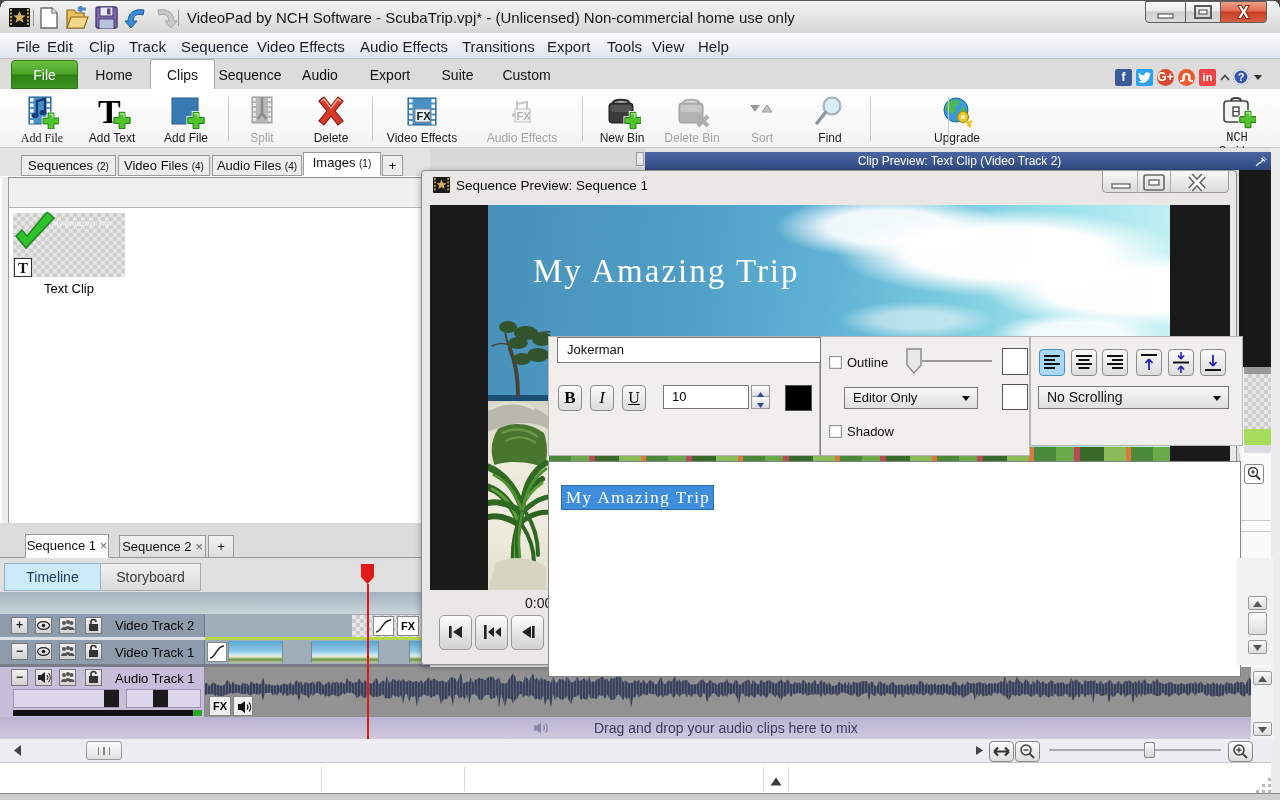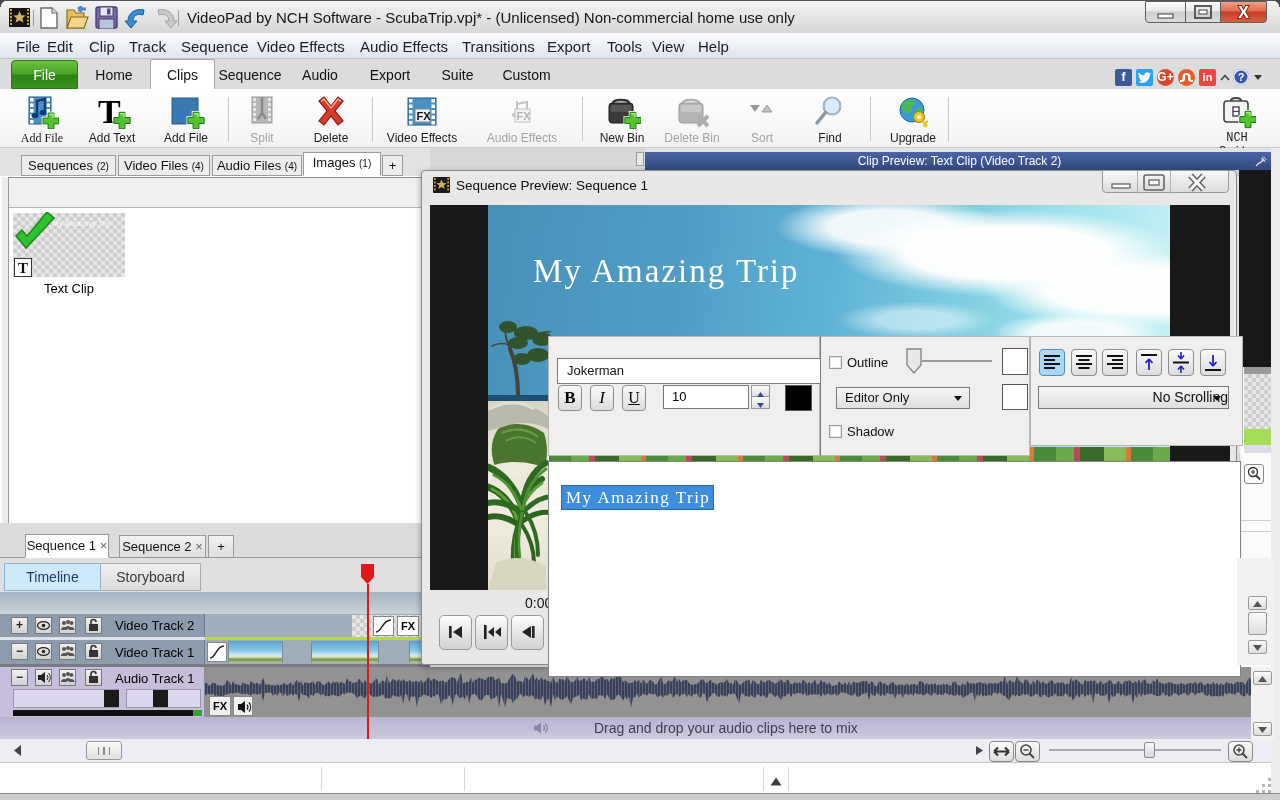--- a/index.html
+++ b/index.html
@@ -316,21 +316,21 @@
   <div class="ab dd" style="left:772px;top:105px;border-top-color:#888;"></div>
   <div class="tool" style="left:808px;width:44px;">
       <div class="ticon"><svg width="34" height="34" viewBox="0 0 34 34">
     <circle cx="19" cy="11" r="8.5" fill="#d8edf8" stroke="#8a98a4" stroke-width="2"></circle>
     <circle cx="19" cy="11" r="8.5" fill="none" stroke="#b8ccd8" stroke-width="1"></circle>
     <path d="M12.5 17.5 L4 28" stroke="#8a98a4" stroke-width="3.5" stroke-linecap="round"></path>
   </svg></div>
       <div class="lbl">Find</div>
     </div>
   <div class="tsep" style="left:870px;"></div>
-  <div class="tool" style="left:886px;width:54px;">
+  <div class="tool" style="left:930px;width:54px;">
       <div class="ticon"><svg width="34" height="34" viewBox="0 0 34 34">
     <circle cx="16" cy="15" r="12" fill="#3a9ad8" stroke="#1a6aa8"></circle>
     <path d="M7 8 C10 5 14 4 18 5 L20 9 L15 12 L16 16 L11 19 L7 16 C5 13 5 10 7 8 Z" fill="#4ab858"></path>
     <path d="M22 12 C25 12 27 15 26 18 L24 22 L19 20 L20 16 Z" fill="#4ab858"></path>
     <circle cx="23" cy="22" r="5.5" fill="#e8c82a" stroke="#a08a10" stroke-width="1.2"></circle>
     <circle cx="23" cy="22" r="2" fill="#fff8d8"></circle>
     <path d="M26 26 L31 31 M29 28 L32 26 M27.5 29.5 L30.5 32" stroke="#e8c82a" stroke-width="2.5"></path>
   </svg></div>
       <div class="lbl">Upgrade</div>
     </div>
@@ -683,21 +683,21 @@
         <path d="M13 3 L13 13 L7 8 Z" fill="#222"></path>
         <path d="M20 3 L20 13 L14 8 Z" fill="#222"></path>
       </svg></div>
   <div class="tpbtn" style="left:89px;"><svg width="20" height="16" viewBox="0 0 20 16">
         <path d="M13 2 L13 14 L4 8 Z" fill="#222"></path>
         <rect x="14" y="2" width="2.6" height="12" fill="#222"></rect>
       </svg></div>
 </div>
 
 <div class="ab panel" id="panel-font" style="left:548px;top:336px;width:272px;height:120px;">
-  <div class="combo" style="left:8px;top:21px;width:282px;height:26px;line-height:24px;"><span style="margin-left:9px;">Jokerman</span><span class="cdd"></span></div>
+  <div class="combo" style="left:8px;top:0;width:282px;height:26px;line-height:24px;"><span style="margin-left:9px;">Jokerman</span><span class="cdd"></span></div>
   <div class="sbtn" style="left:9px;top:48px;width:24px;height:26px;font-family:'Liberation Serif';font-size:17px;font-weight:bold;line-height:24px;">B</div>
   <div class="sbtn" style="left:41px;top:48px;width:24px;height:26px;font-family:'Liberation Serif';font-size:17px;font-style:italic;line-height:24px;">I</div>
   <div class="sbtn" style="left:73px;top:48px;width:24px;height:26px;font-family:'Liberation Serif';font-size:16px;text-decoration:underline;line-height:24px;">U</div>
   <div class="wbox" style="left:114px;top:48px;width:86px;height:24px;font-size:13px;"><span style="margin-left:8px;line-height:22px;display:inline-block;">10</span></div>
   <div class="ab" style="left:202px;top:48px;width:19px;height:24px;">
     <div style="height:12px;background:linear-gradient(#fcfcfc,#dcdcdc);border:1px solid #999;"><svg width="17" height="10" viewBox="0 0 17 10">
           <path d="M8.5 2 L12 7 L5 7 Z" fill="#334a9a"></path>
         </svg></div>
     <div style="height:12px;background:linear-gradient(#fcfcfc,#dcdcdc);border:1px solid #999;border-top:none;"><svg width="17" height="11" viewBox="0 0 17 11">
           <path d="M8.5 8 L12 3 L5 3 Z" fill="#334a9a"></path>
@@ -706,26 +706,26 @@
   <div class="ab" style="left:236px;top:48px;width:27px;height:26px;background:#000;border:1px solid #555;"></div>
 </div>
 <div class="ab panel" id="panel-mid" style="left:820px;top:336px;width:210px;height:120px;border-left:1px solid #7a7a7a;">
   <div class="chk" style="left:8px;top:19px;"></div>
   <div class="ab" style="left:26px;top:18px;font-size:13px;color:#111;">Outline</div>
   <svg class="ab" style="left:84px;top:11px;" width="18" height="26" viewBox="0 0 18 26">
       <path d="M2 1 H16 V17 L9 25 L2 17 Z" fill="#e8e8e8" stroke="#888" stroke-width="1.4"></path>
     </svg>
   <div class="ab" style="left:101px;top:23px;width:70px;height:2px;background:#999;"></div>
   <div class="wbox" style="left:181px;top:11px;width:26px;height:27px;border:1px solid #555;"></div>
-  <div class="combo gray" style="left:15px;top:50px;width:134px;height:22px;line-height:20px;"><span style="margin-left:8px;">Editor Only</span><span class="cdd"></span></div>
+  <div class="combo gray" style="left:23px;top:50px;width:134px;height:22px;line-height:20px;"><span style="margin-left:8px;">Editor Only</span><span class="cdd"></span></div>
   <div class="wbox" style="left:181px;top:47px;width:26px;height:26px;border:1px solid #555;"></div>
   <div class="chk" style="left:8px;top:88px;"></div>
   <div class="ab" style="left:26px;top:87px;font-size:13px;color:#111;">Shadow</div>
 </div>
-<div class="ab panel" id="panel-align" style="left:1030px;top:336px;width:213px;height:110px;text-align:right;">
+<div class="ab panel" id="panel-align" style="left:1030px;top:336px;width:213px;height:110px;">
   <div class="albtn sel" style="left:8px;"><svg width="24" height="25" viewBox="0 0 24 25">
         <g stroke="#111" stroke-width="2">
           <path d="M4 6 H20 M4 10 H15 M4 14 H20 M4 18 H15"></path>
         </g>
       </svg></div>
   <div class="albtn" style="left:40px;"><svg width="24" height="25" viewBox="0 0 24 25">
         <g stroke="#111" stroke-width="2">
           <path d="M4 6 H20 M6.5 10 H17.5 M4 14 H20 M6.5 18 H17.5"></path>
         </g>
       </svg></div>

